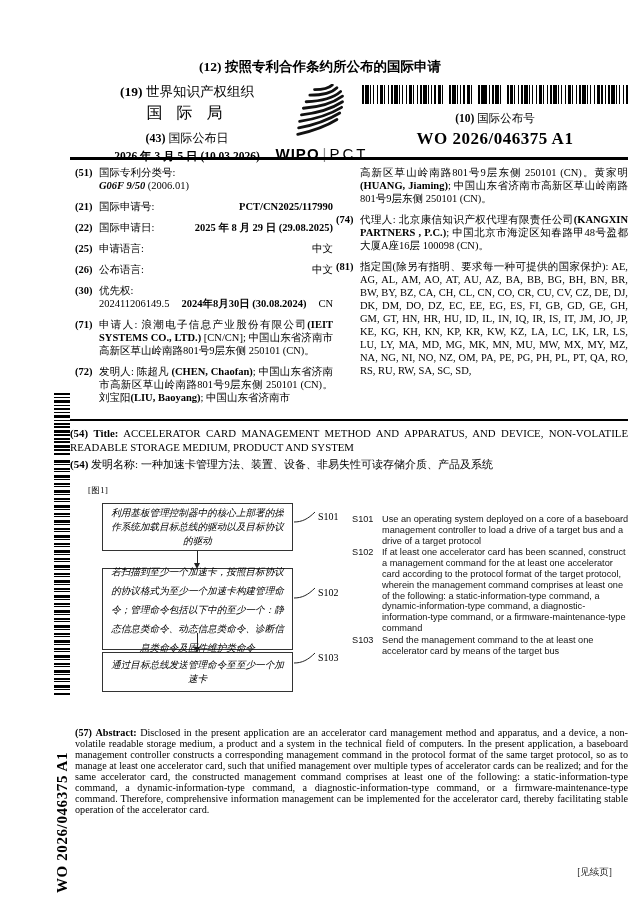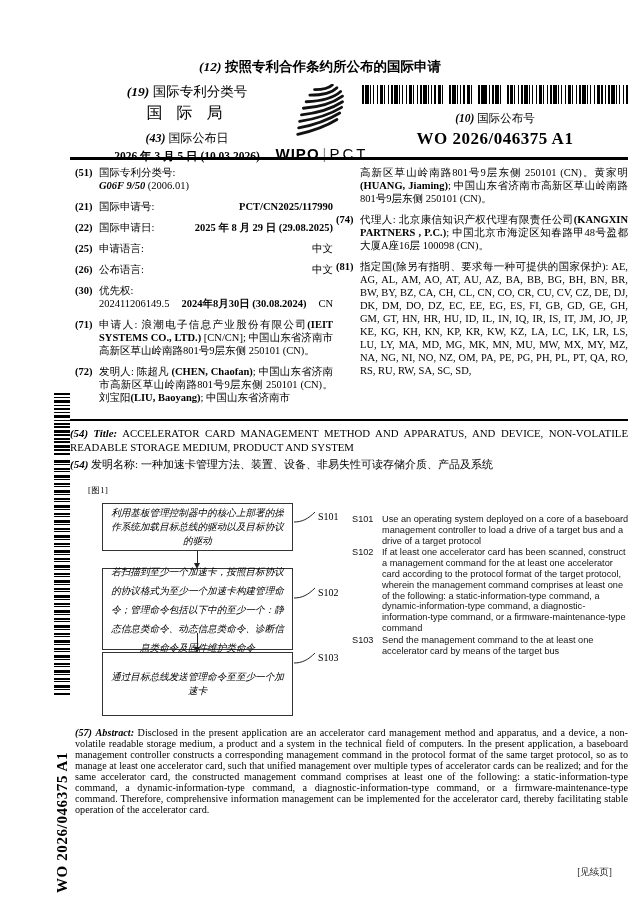--- a/index.html
+++ b/index.html
@@ -2,21 +2,21 @@
 <html><head>
 <meta charset="utf-8">
 <style>
   html,body{margin:0;padding:0;background:#e8e8e8;}
   .page{
     position:relative; width:640px; height:905px; background:#ffffff;
     font-family:"Liberation Serif","DejaVu Serif",serif; color:#000;
     overflow:hidden; margin:0 auto;
   }
   .abs{position:absolute;}
-  .b{font-weight:bold;font-style:italic;}
+  .b{font-weight:bold;}
   .seg-bold{font-weight:bold;}
   
   .h12{top:58px;left:0;width:640px;text-align:center;font-size:13.5px;font-weight:bold;}
   .hleft{top:83px;left:88px;width:198px;text-align:center;}
   .hleft .l1{font-size:13.5px;}
   .hleft .l2{font-size:16px;letter-spacing:5px;margin-top:2px;}
   .hleft .l3{font-size:12px;margin-top:6px;}
   .hleft .l4{font-size:11.5px;font-weight:bold;margin-top:2px;white-space:nowrap;}
   .hlogo{top:84px;left:266px;width:112px;text-align:center;}
   .hlogo .lg-text{font-family:"Liberation Sans","DejaVu Sans",sans-serif;font-size:15px;margin-top:1px;white-space:nowrap;}
@@ -45,21 +45,21 @@
   .ipc-code{font-weight:bold;font-style:italic;margin-top:32px;}
   
   .t-en{top:427px;left:70px;width:558px;font-size:10.8px;line-height:13.5px;text-align:justify;}
   .t-zh{top:457px;left:70px;width:558px;font-size:11px;line-height:14px;}
   
   .figtag{top:485px;left:88px;font-size:8.5px;letter-spacing:0.5px;}
   .fc-box{border:1px solid #333;display:flex;align-items:center;justify-content:center;
     text-align:center;font-style:italic;font-size:9.6px;line-height:14px;padding:2px 7px;box-sizing:border-box;}
   .box1{top:503px;left:102px;width:191px;height:48px;}
   .box2{top:568px;left:102px;width:191px;height:82px;line-height:19px;}
-  .box3{top:652px;left:102px;width:191px;height:64px;}
+  .box3{top:652px;left:102px;width:191px;height:40px;}
   .varrow{width:1px;background:#222;left:197px;}
   .a1{top:551px;height:13px;}
   .a2{top:633px;height:15px;}
   .varrow .head{position:absolute;bottom:-5px;left:-3.5px;width:0;height:0;
     border-left:3.5px solid transparent;border-right:3.5px solid transparent;border-top:6px solid #222;}
   .conn{width:22px;height:14px;}
   .c1{top:510px;left:294px;} .c2{top:586px;left:294px;} .c3{top:651px;left:294px;}
   .slabel{font-size:10px;font-family:"Liberation Serif",serif;}
   .sl1{top:511px;left:318px;} .sl2{top:587px;left:318px;} .sl3{top:652px;left:318px;}
   .steps{top:514px;left:352px;width:280px;font-family:"Liberation Sans","DejaVu Sans",sans-serif;
@@ -77,21 +77,21 @@
   .footer-cont{top:866px;right:28px;font-size:9.5px;color:#222;}
 </style>
 </head>
 <body>
 
 <div class="page">
 
   <div class="abs h12"><span class="b">(12)</span> <span>按照专利合作条约所公布的国际申请</span></div>
 
   <div class="abs hleft">
-    <div class="l1"><span class="b">(19)</span> <span>国际专利分类号</span></div>
+    <div class="l1"><span class="b">(19)</span> <span>世界知识产权组织</span></div>
     <div class="l2">国 际 局</div>
     <div class="l3"><span class="b">(43)</span> <span>国际公布日</span></div>
     <div class="l4">2026 年 3 月 5 日 (10.03.2026)</div>
   </div>
 
   <div class="abs hlogo">
     <span>
       <svg width="58" height="56" viewBox="0 0 60 60" aria-hidden="true">
         <g stroke="#111" stroke-width="3" fill="none" stroke-linecap="round">
           <path d="M4 54 Q30 48 46 38"></path>

